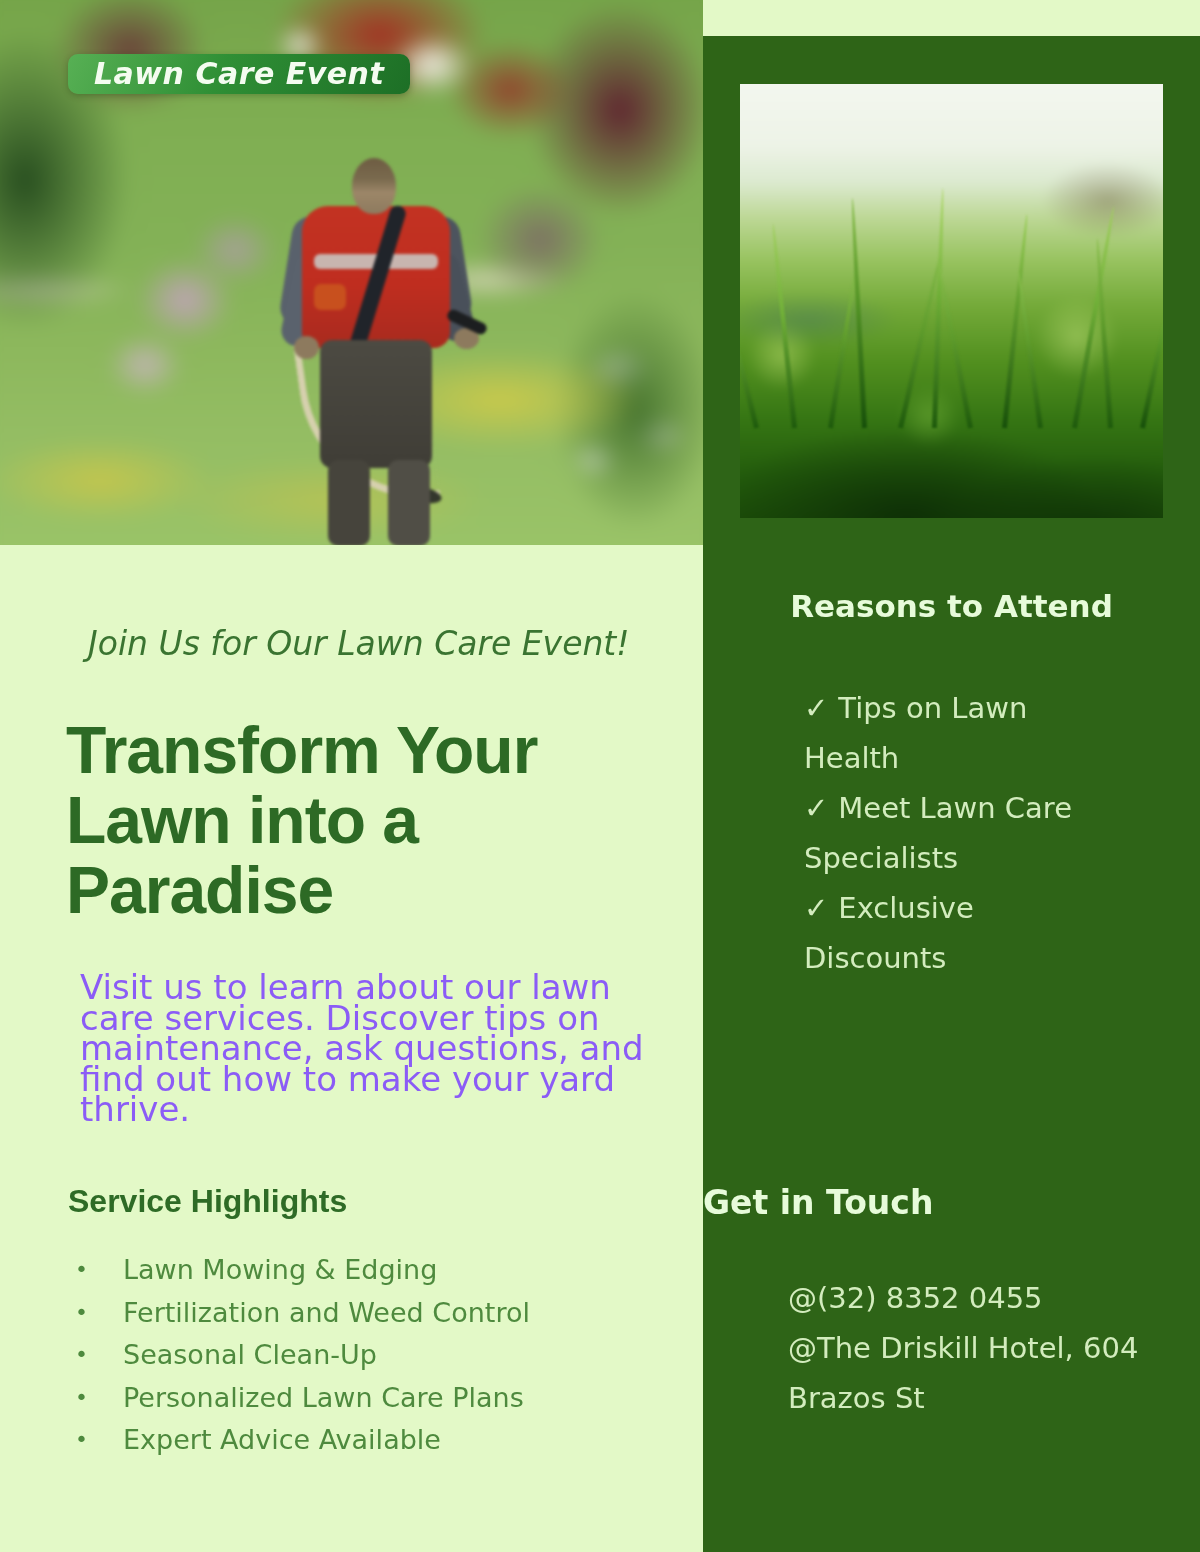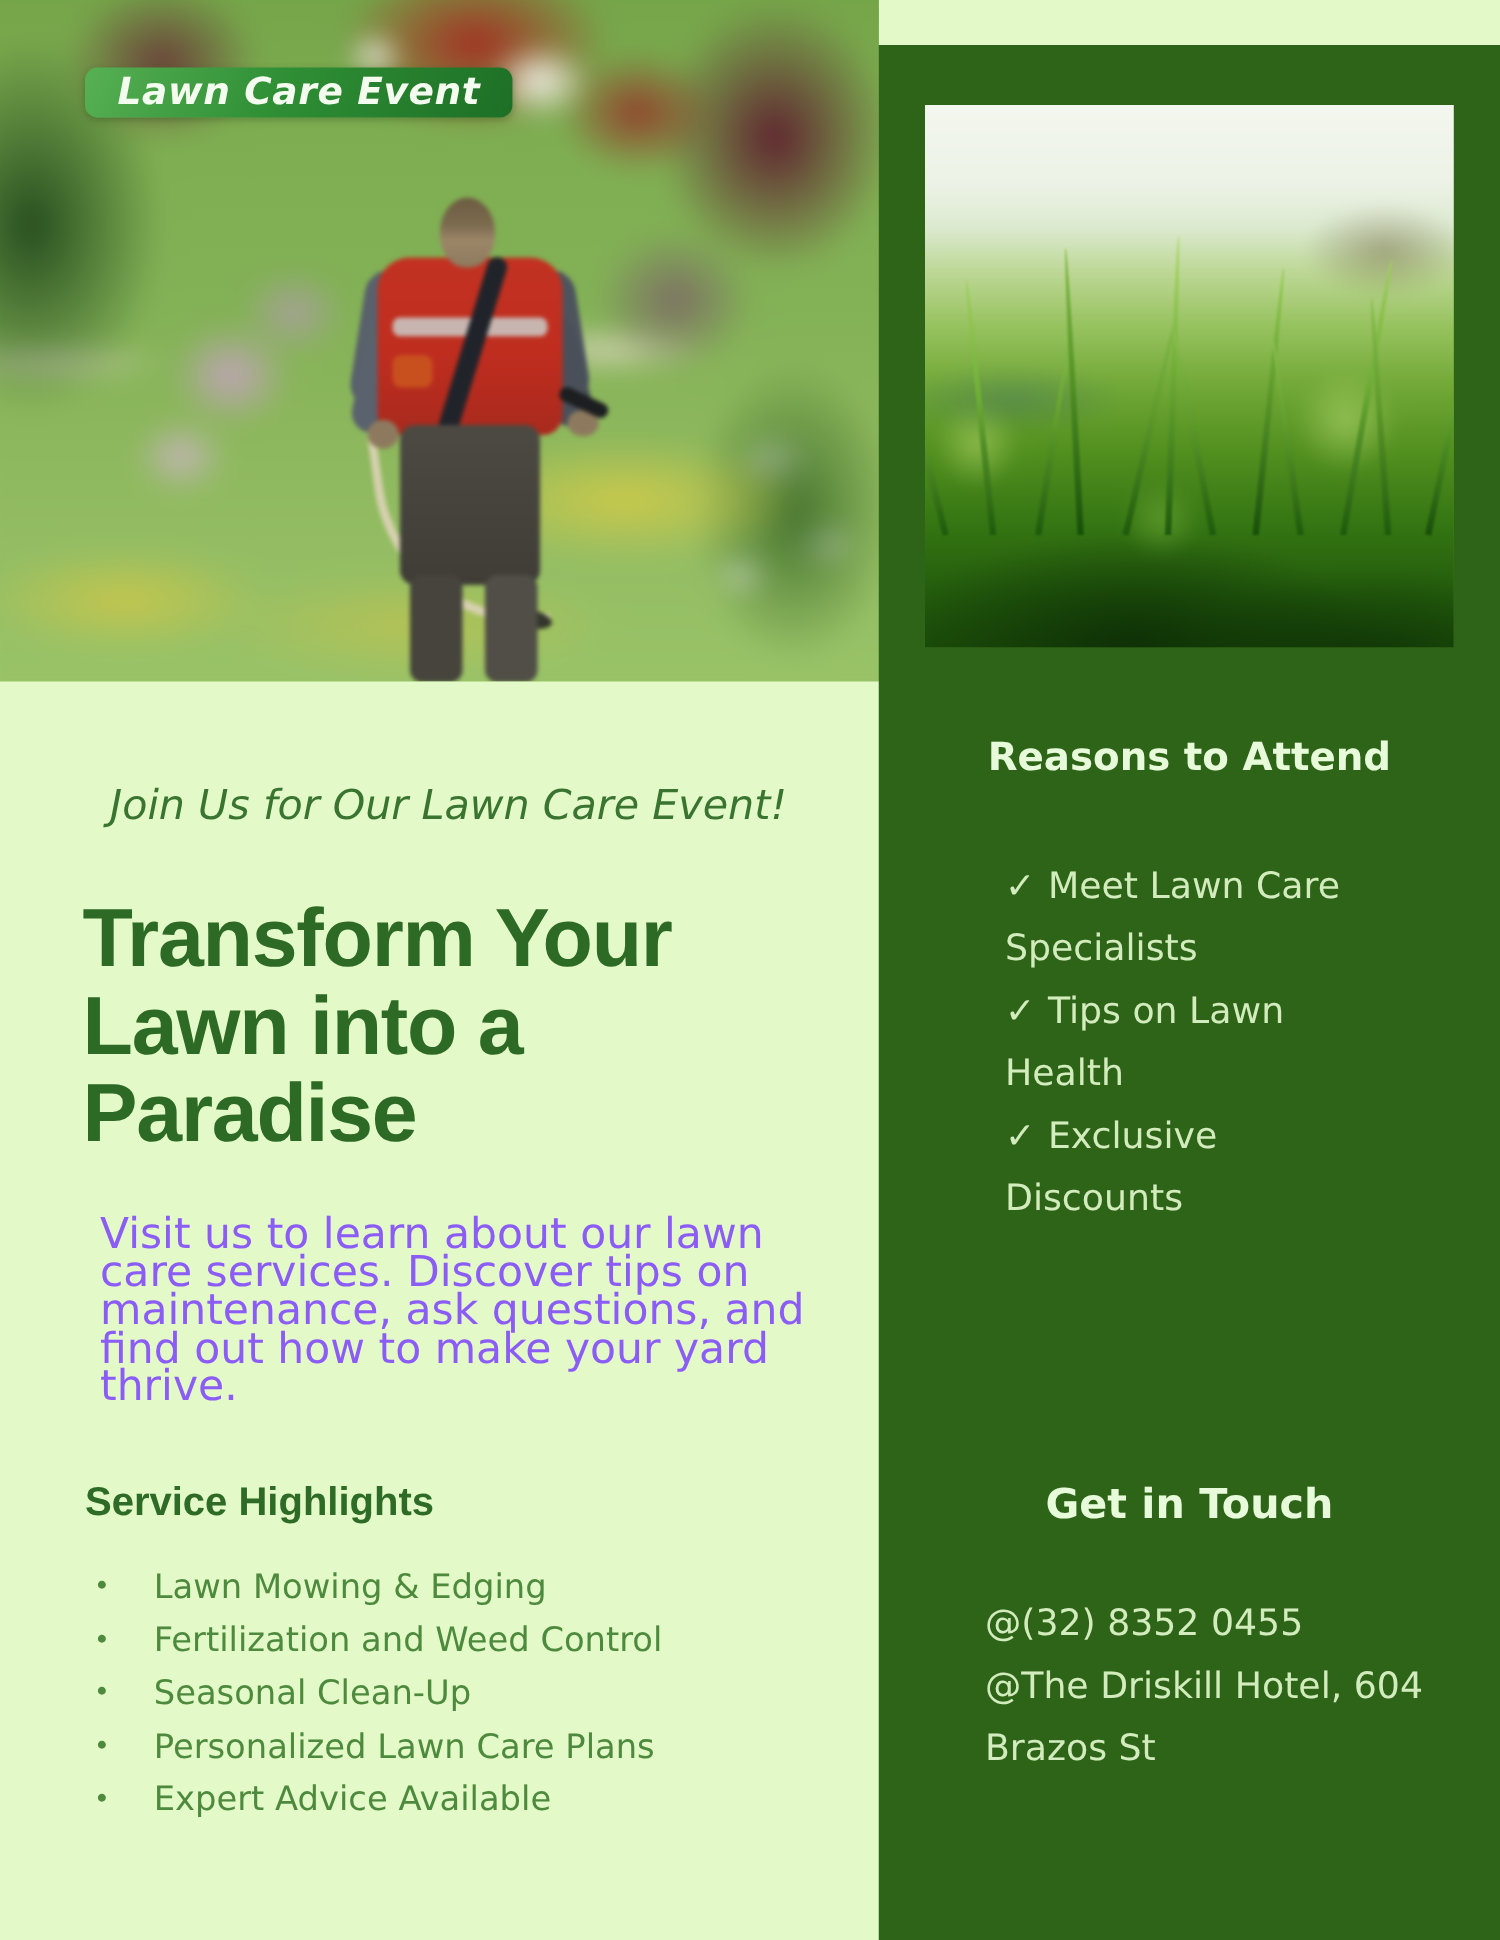--- a/index.html
+++ b/index.html
@@ -117,21 +117,21 @@
   .blade:nth-child(8){left:262px;height:215px;transform:rotate(6deg);background:linear-gradient(to top,#17500a,#5f9c2c 55%,#9cd05a);}
   .blade:nth-child(9){left:298px;height:160px;transform:rotate(-8deg);}
   .blade:nth-child(10){left:332px;height:225px;transform:rotate(10deg);background:linear-gradient(to top,#1e5a0c,#6fae37 55%,#a2d060);}
   .blade:nth-child(11){left:368px;height:190px;transform:rotate(-4deg);}
   .blade:nth-child(12){left:400px;height:150px;transform:rotate(12deg);background:linear-gradient(to top,#17500a,#549426 55%,#8cc050);}
 
   .reasons-heading{position:absolute;left:0;top:552px;width:100%;text-align:center;
     font-weight:bold;font-size:31px;color:#e7fbda;}
   .reasons{position:absolute;left:101px;top:647px;width:312px;font-size:29px;line-height:50px;color:#d3ecbe;}
   .reasons .check{margin-right:10px;}
-  .contact-heading{position:absolute;left:0;top:1147px;width:100%;text-align:center;
+  .contact-heading{position:absolute;left:0;top:1147px;width:100%;text-align:left;
     font-weight:bold;font-size:33px;color:#e7fbda;}
   .contact{position:absolute;left:85px;top:1237px;width:412px;font-size:29px;line-height:50px;color:#d3ecbe;}
 </style>
 </head>
 <body>
 
 <div class="page">
 
   <div class="left-col">
 
@@ -210,24 +210,24 @@
         <div class="blade"></div>
           <div class="blade"></div>
           <div class="blade"></div>
       </div>
     </div>
 
     <div class="reasons-heading">Reasons to Attend</div>
 
     <div class="reasons">
       <div>
+        <span class="check">✓</span><span>Tips on Lawn Health</span>
+      </div>
+      <div>
         <span class="check">✓</span><span>Meet Lawn Care Specialists</span>
-      </div>
-      <div>
-        <span class="check">✓</span><span>Tips on Lawn Health</span>
       </div>
       <div>
         <span class="check">✓</span><span>Exclusive Discounts</span>
       </div>
     </div>
 
     <div class="contact-heading">Get in Touch</div>
 
     <div class="contact">
       <div>@(32) 8352 0455</div>

